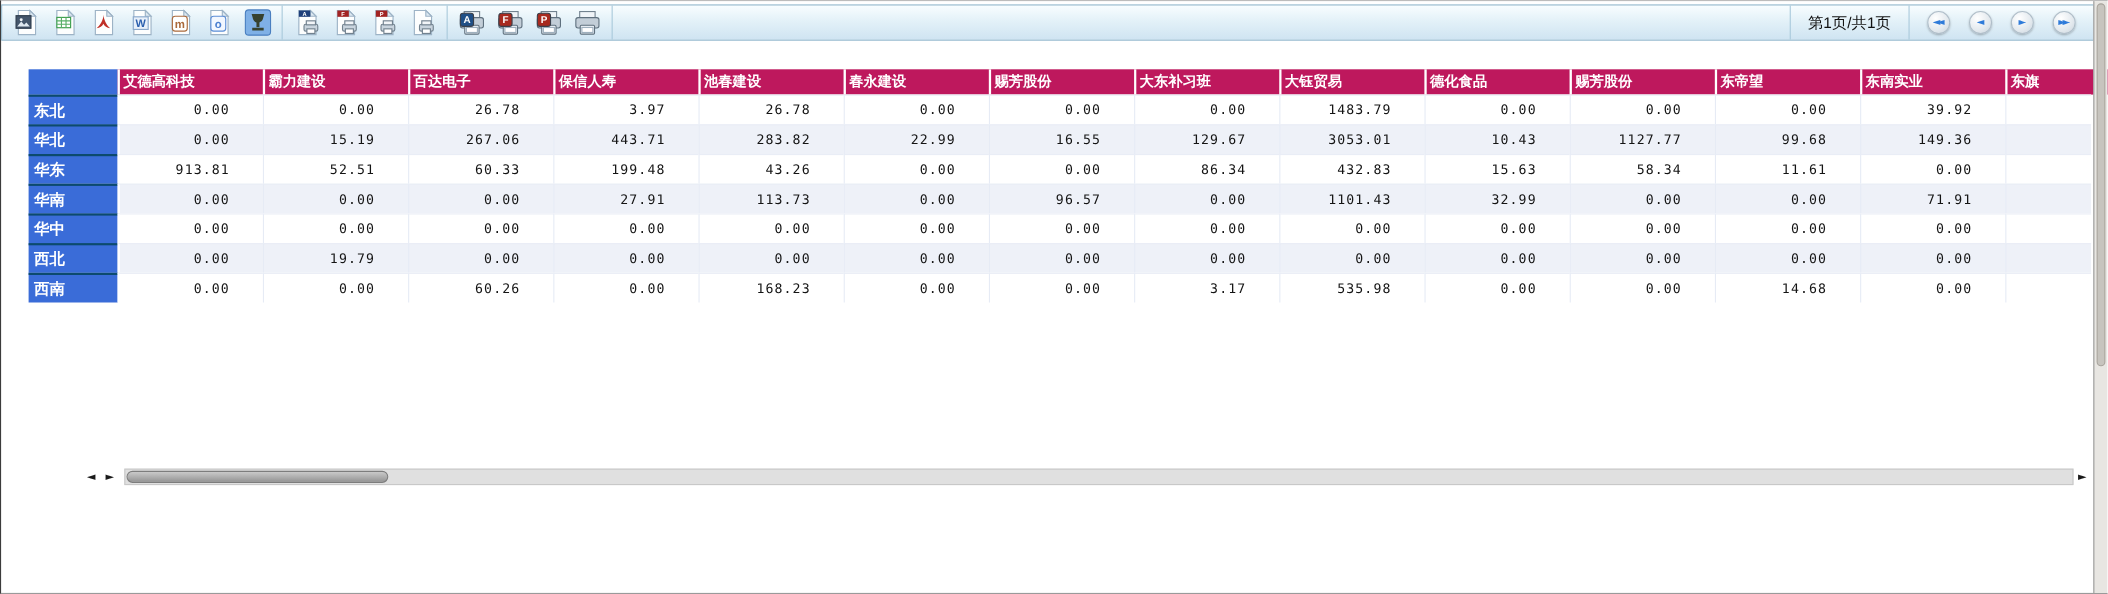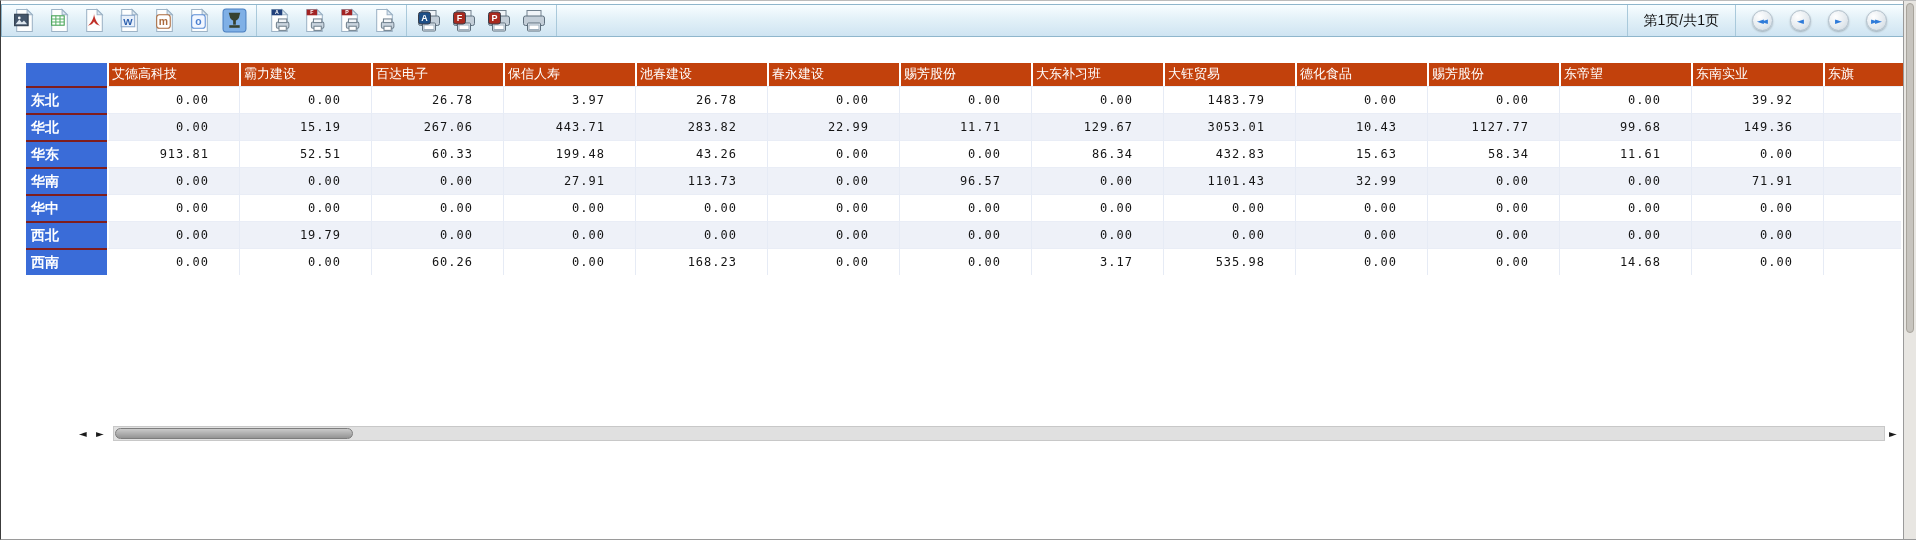--- a/index.html
+++ b/index.html
@@ -18,25 +18,25 @@
   .navbtn{width:21px;height:21px;border-radius:50%;flex:0 0 auto;
     background:radial-gradient(circle at 35% 30%,#ffffff,#e3e9ee 60%,#c9d4dd);
     border:1px solid #b0bec9;box-shadow:0 1px 2px rgba(0,0,0,.25);
     color:#2f7bd9;font-size:9px;display:flex;align-items:center;justify-content:center;cursor:pointer;
     font-family:"DejaVu Sans",sans-serif}
   .navbtn .dbl{letter-spacing:-3px;margin-left:-3px}
   
   .report{position:absolute;left:25px;top:62px}
   .hrow{display:flex;height:23px}
   .corner{width:81px;background:#3a6cd8}
-  .hcell{width:132px;background:#c2410c;border-left:2px solid #fff;color:#fff;font-weight:normal;
+  .hcell{width:132px;background:#be185d;border-left:2px solid #fff;color:#fff;font-weight:bold;
     font-size:13px;line-height:22px;padding-left:3px;white-space:nowrap;overflow:hidden}
   .hcell.clip{width:99px}
   .drow{display:flex;height:27px}
-  .rhead{width:81px;background:#3a6cd8;border-top:2px solid #7f1d1d;color:#fff;font-weight:bold;
+  .rhead{width:81px;background:#3a6cd8;border-top:2px solid #0c4a6e;color:#fff;font-weight:bold;
     font-size:14px;line-height:25px;padding-left:5px}
   .dcell{width:132px;background:#fff;border-left:1px solid #e6ebf5;border-top:1px solid #e9edf6;
     font-family:"DejaVu Sans Mono",monospace;font-size:12px;color:#141414;text-align:right;
     padding-right:30px;line-height:26px;letter-spacing:1px;white-space:nowrap;overflow:hidden}
   .dcell.first{border-left:2px solid #fff}
   .dcell.clip{width:78px}
   .drow.alt .dcell{background:#eef1f8}
   
   .hscroll{position:absolute;left:0;top:424px;width:1903px;height:17px}
   .harrow{position:absolute;top:2px;font-size:10px;color:#1a1a1a;cursor:pointer;line-height:13px;
@@ -264,21 +264,21 @@
         <div class="dcell clip"></div>
       </div>
       <div class="drow alt">
         <div class="rhead">华北</div>
         <div class="dcell first">0.00</div>
         <div class="dcell">15.19</div>
         <div class="dcell">267.06</div>
         <div class="dcell">443.71</div>
         <div class="dcell">283.82</div>
         <div class="dcell">22.99</div>
-        <div class="dcell">11.71</div>
+        <div class="dcell">16.55</div>
         <div class="dcell">129.67</div>
         <div class="dcell">3053.01</div>
         <div class="dcell">10.43</div>
         <div class="dcell">1127.77</div>
         <div class="dcell">99.68</div>
         <div class="dcell">149.36</div>
         <div class="dcell clip"></div>
       </div>
       <div class="drow">
         <div class="rhead">华东</div>

